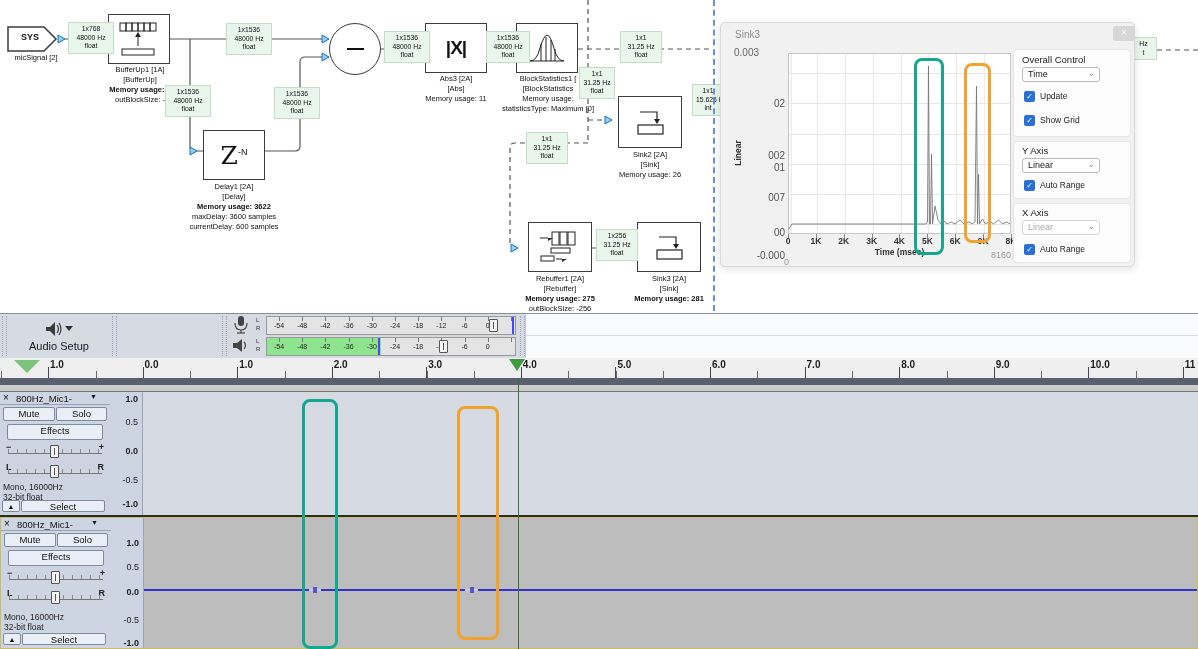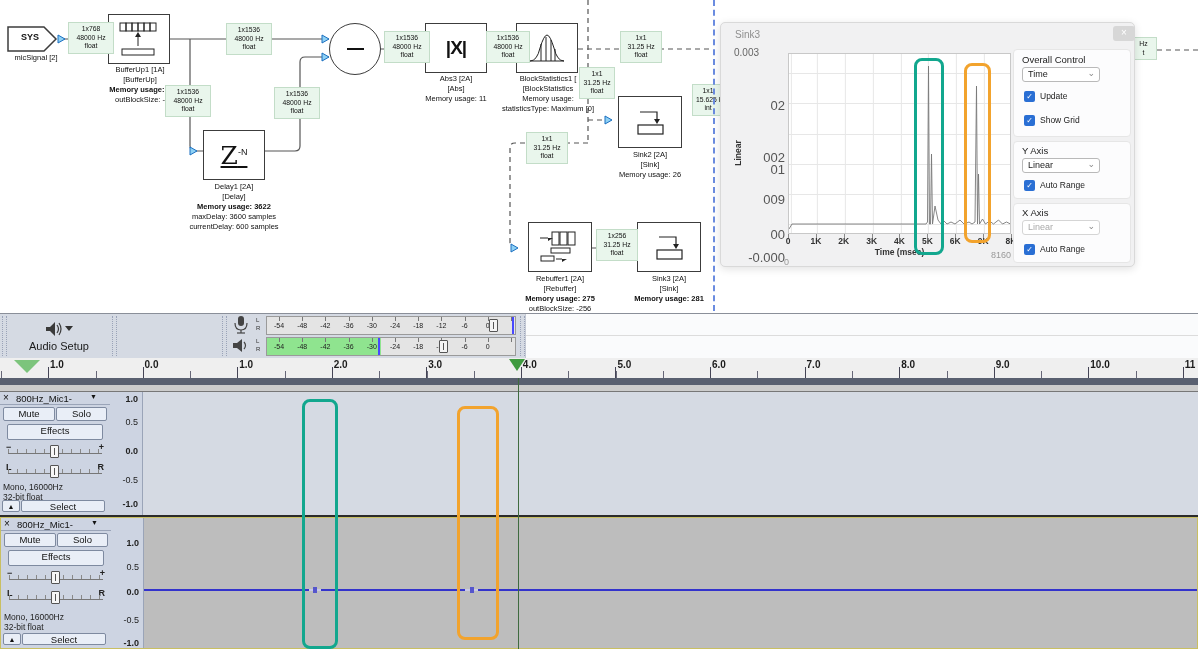--- a/index.html
+++ b/index.html
@@ -14,38 +14,38 @@
          display:flex; align-items:center; justify-content:center; }
   .cap { position:absolute; z-index:2; font-size:7.5px; line-height:10px; text-align:center; color:#111; }
   .cap .b { font-weight:bold; }
   .wlabel { position:absolute; z-index:3; background:#e9f6ec; border:1px solid #c3ddc8;
             font-size:6.8px; line-height:8.6px; text-align:center; padding:2px 3px; color:#111; }
   .wlabel div { white-space:nowrap; }
   #partition { position:absolute; left:713px; top:0; height:311px; width:0; z-index:4;
                border-left:2px dashed #6b8ce0; }
   .absicon { font-weight:bold; font-size:19px; letter-spacing:-1px; color:#111; }
   .subdash { width:17px; height:2.5px; background:#111; }
-  .zed { font-family:"DejaVu Serif", serif; font-size:25px; color:#111;text-decoration:underline; }
+  .zed { font-family:"DejaVu Serif", serif; font-size:25px; color:#111; }
   .zed sup { font-size:9px; font-family:"Liberation Sans",sans-serif; }
 
   
   #sinkwin { position:absolute; left:720px; top:22px; width:415px; height:245px; z-index:5;
              background:#f1f1f2; border:1px solid #d9d9d9; border-radius:5px;
              box-shadow:0 2px 8px rgba(0,0,0,.12); }
   #sinkwin .title { position:absolute; left:14px; top:6px; font-size:10px; color:#8f8f8f; }
   #wclose { position:absolute; left:392px; top:3px; width:22px; height:15px; background:#d7d7d7;
             border-radius:3px; color:#fff; font-size:10px; text-align:center; line-height:14px; }
   #plot { position:absolute; left:67px; top:30px; width:223px; height:181px; background:#fff;
           border:1px solid #c8c8c8; overflow:hidden;
           background-image:
             repeating-linear-gradient(90deg,#e7e7e7 0 1px,transparent 1px 27.875px),
             repeating-linear-gradient(180deg,#e7e7e7 0 1px,transparent 1px 30.3px);
           background-position:27.875px 19px; }
   .ylab { position:absolute; left:24px; top:30px; width:40px; height:200px; }
-  .ylab span { position:absolute; right:0; width:100%; text-align:right; font-size:13px; color:#555; }
+  .ylab span { position:absolute; right:0; width:100%; text-align:right; font-size:10px; color:#555; }
   .ytop { position:absolute; left:13px; top:24px; font-size:10px; color:#666; }
   .yaxisname { position:absolute; left:4px; top:125px; font-size:8.5px; font-weight:bold; color:#333;
                transform:rotate(-90deg); }
   .xticks span { position:absolute; transform:translateX(-50%); font-size:8.5px; font-weight:bold; color:#333; top:213px; }
   .xtickmarks { position:absolute; left:67px; top:211px; width:224px; height:4px;
       background:repeating-linear-gradient(90deg,#888 0 1px,transparent 1px 27.875px); }
   .xaxisname { position:absolute; left:67px; top:224px; width:223px; text-align:center;
                font-size:8.5px; font-weight:bold; color:#333; }
   .rangel { position:absolute; left:63px; top:234px; font-size:9px; color:#999; }
   .ranger { position:absolute; left:245px; top:227px; width:45px; text-align:right; font-size:9px; color:#999; }
@@ -378,21 +378,21 @@
                    L186,168 L187.5,32 L188.5,170 L189.5,120 L190.5,170
                    l3,-5 l3,5 l4,-3 l4,3 l5,-4 l4,4 l4,-2 l4,2" stroke="#787878" stroke-width="0.9" fill="none"></path>
         </svg>
       </div>
 
       <div class="ytop">0.003</div>
       <div class="ylab">
           <span style="top: 45px; position: absolute;">02</span>
           <span style="top: 88px; position: absolute; margin-top: 9px;">002</span>
           <span style="top: 109px; position: absolute;">01</span>
-          <span style="top: 139px; position: absolute;">009</span>
+          <span style="top: 139px; position: absolute;">007</span>
           <span style="top: 174px; position: absolute;">00</span>
           <span style="top: 197px; position: absolute;">-0.000</span>
         </div>
       <div class="yaxisname">Linear</div>
       <div class="xtickmarks"></div>
       <div class="xticks">
           <span style="left: 67px; position: absolute;">0</span>
           <span style="left: 94.875px; position: absolute;">1K</span>
           <span style="left: 122.75px; position: absolute;">2K</span>
           <span style="left: 150.625px; position: absolute;">3K</span>

